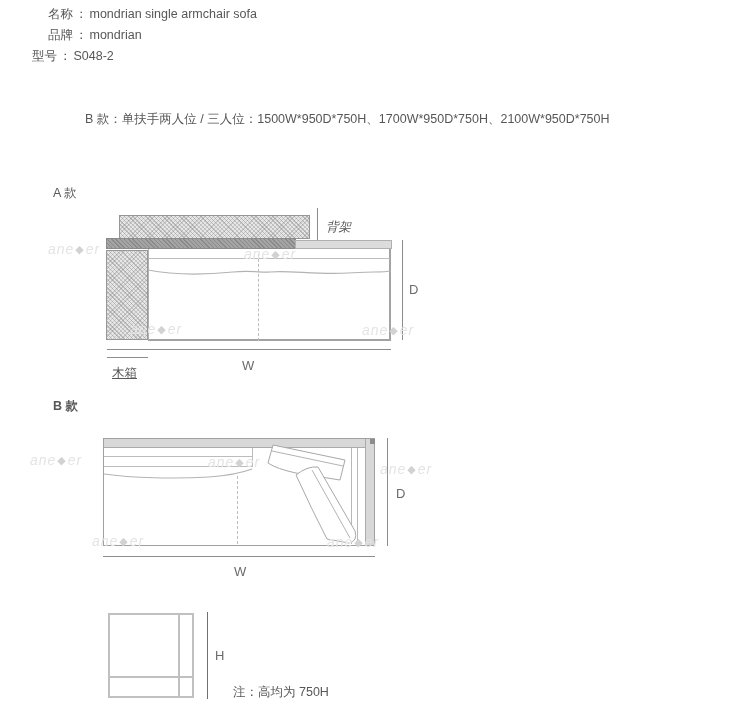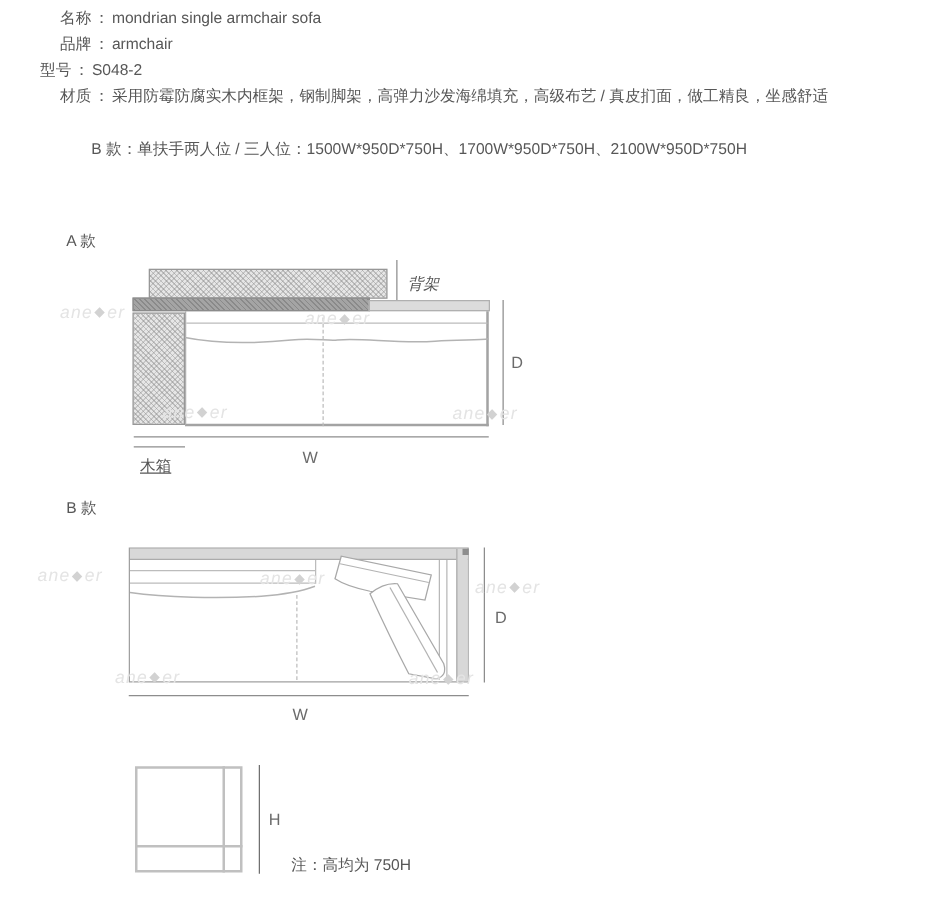--- a/index.html
+++ b/index.html
@@ -35,29 +35,26 @@
 </style>
 </head>
 <body>
 
 <div id="canvas">
 
   <div class="abs txt" style="left:48px;top:7px;">
     <span>名称</span><span class="sep">：</span><span>mondrian single armchair sofa</span>
   </div>
   <div class="abs txt" style="left:48px;top:28px;">
-    <span>品牌</span><span class="sep">：</span><span>armchair</span>
+    <span>品牌</span><span class="sep">：</span><span>mondrian</span>
   </div>
   <div class="abs txt" style="left:32px;top:49px;">
     <span>型号</span><span class="sep">：</span><span>S048-2</span>
   </div>
-  <div class="abs txt" style="left:48px;top:70px;">
-    <span>材质</span><span class="sep">：</span><span>采用防霉防腐实木内框架，钢制脚架，高弹力沙发海绵填充，高级布艺 / 真皮扪面，做工精良，坐感舒适</span>
-  </div>
-  <div class="abs txt" style="left:73px;top:112px;">B 款：单扶手两人位 / 三人位：1500W*950D*750H、1700W*950D*750H、2100W*950D*750H</div>
+  <div class="abs txt" style="left:85px;top:112px;">B 款：单扶手两人位 / 三人位：1500W*950D*750H、1700W*950D*750H、2100W*950D*750H</div>
 
   <div class="abs txt" style="left:53px;top:186px;">A 款</div>
 
   <div class="abs hatch" style="left:119px;top:215px;width:191px;height:24px;"></div>
   <div class="abs" style="left:317px;top:208px;width:1px;height:34px;background:#8d8d8d;"></div>
   <div class="abs txt" style="left:326px;top:220px;font-style:italic;">背架</div>
 
   <div class="abs dark-strip" style="left:106px;top:238px;width:190px;height:11px;"></div>
   <div class="abs light-strip" style="left:295px;top:240px;width:97px;height:9px;"></div>
 
@@ -69,21 +66,21 @@
   <div class="abs dash-v" style="left:258px;top:254px;height:87px;"></div>
   <div class="abs hatch" style="left:106px;top:250px;width:42px;height:90px;"></div>
 
   <div class="abs vline" style="left:402px;top:240px;height:100px;"></div>
   <div class="abs txt dimlabel" style="left:409px;top:282px;">D</div>
   <div class="abs hline" style="left:107px;top:349px;width:284px;"></div>
   <div class="abs txt dimlabel" style="left:242px;top:358px;">W</div>
   <div class="abs hline" style="left:107px;top:357px;width:41px;"></div>
   <div class="abs txt" style="left:112px;top:366px;text-decoration:underline;">木箱</div>
 
-  <div class="abs txt" style="left:53px;top:399px;">B 款</div>
+  <div class="abs txt" style="left:53px;top:399px;font-weight:bold;">B 款</div>
 
   <div class="abs" style="left:103px;top:438px;width:272px;height:108px;border:1px solid #a0a0a0;"></div>
   <div class="abs band" style="left:104px;top:439px;width:270px;height:9px;border-bottom:1px solid #ababab;"></div>
   <div class="abs band" style="left:365px;top:439px;width:9px;height:106px;border-left:1px solid #ababab;"></div>
   <div class="abs" style="left:370px;top:439px;width:5px;height:5px;background:#8d8d8d;"></div>
 
   <div class="abs thinline" style="left:104px;top:456px;width:148px;height:1px;"></div>
   <div class="abs thinline" style="left:104px;top:466px;width:148px;height:1px;"></div>
   <div class="abs thinline" style="left:252px;top:448px;width:1px;height:19px;"></div>
   <svg class="abs" style="left:104px;top:469px;" width="149" height="14" viewBox="0 0 149 14">

